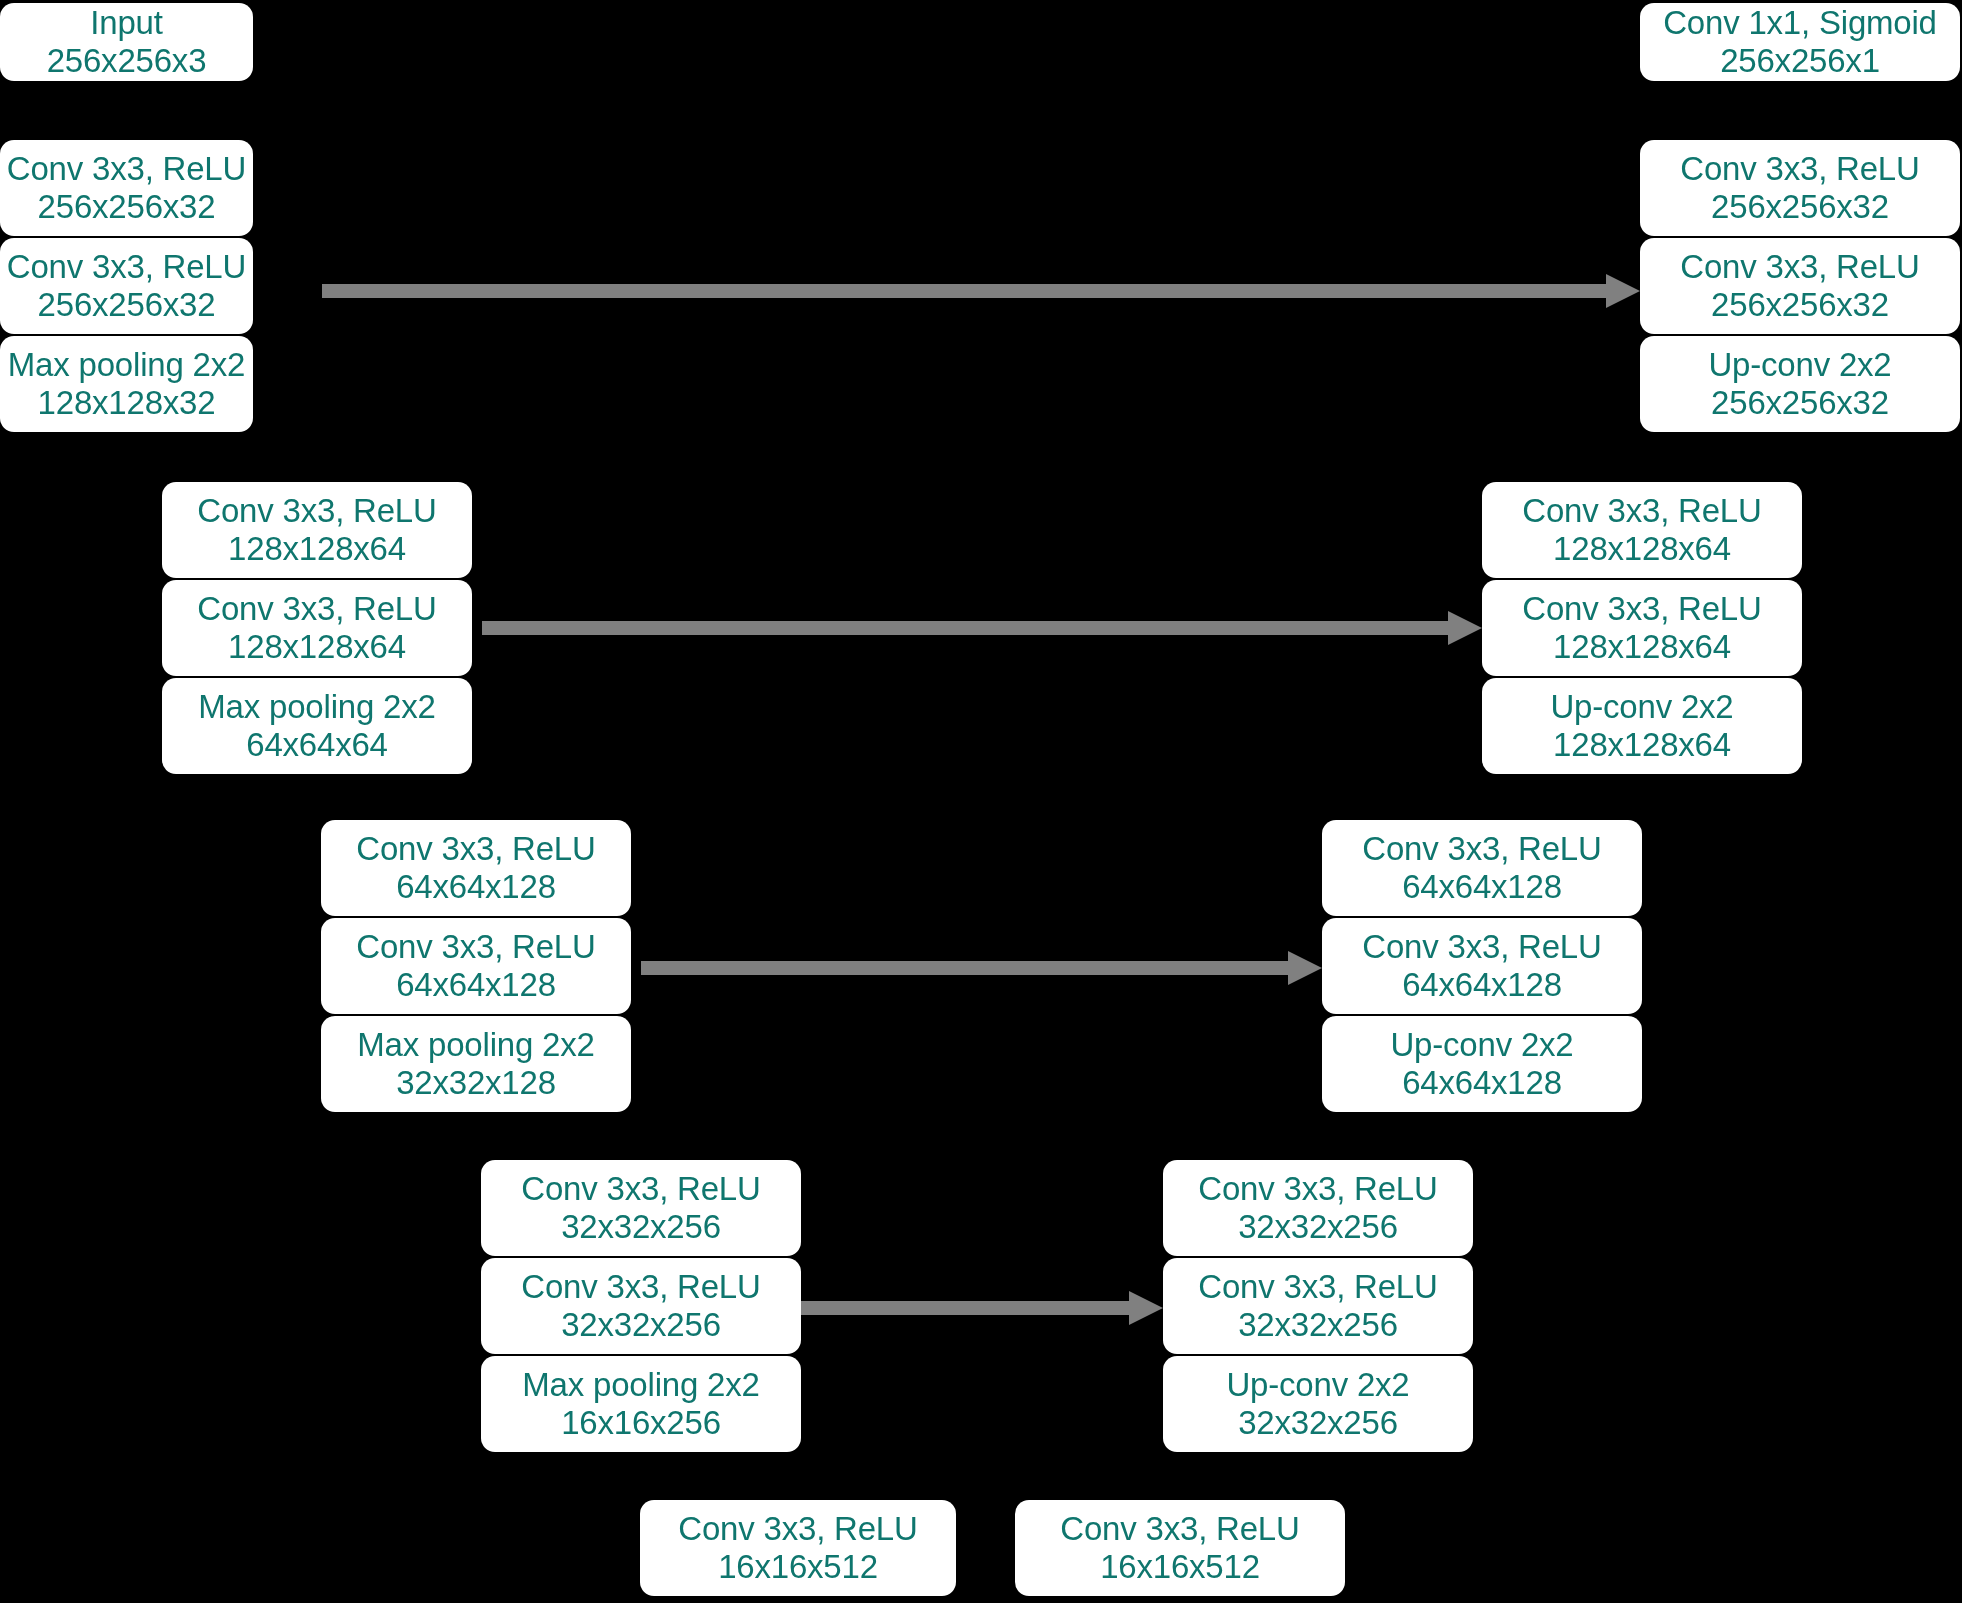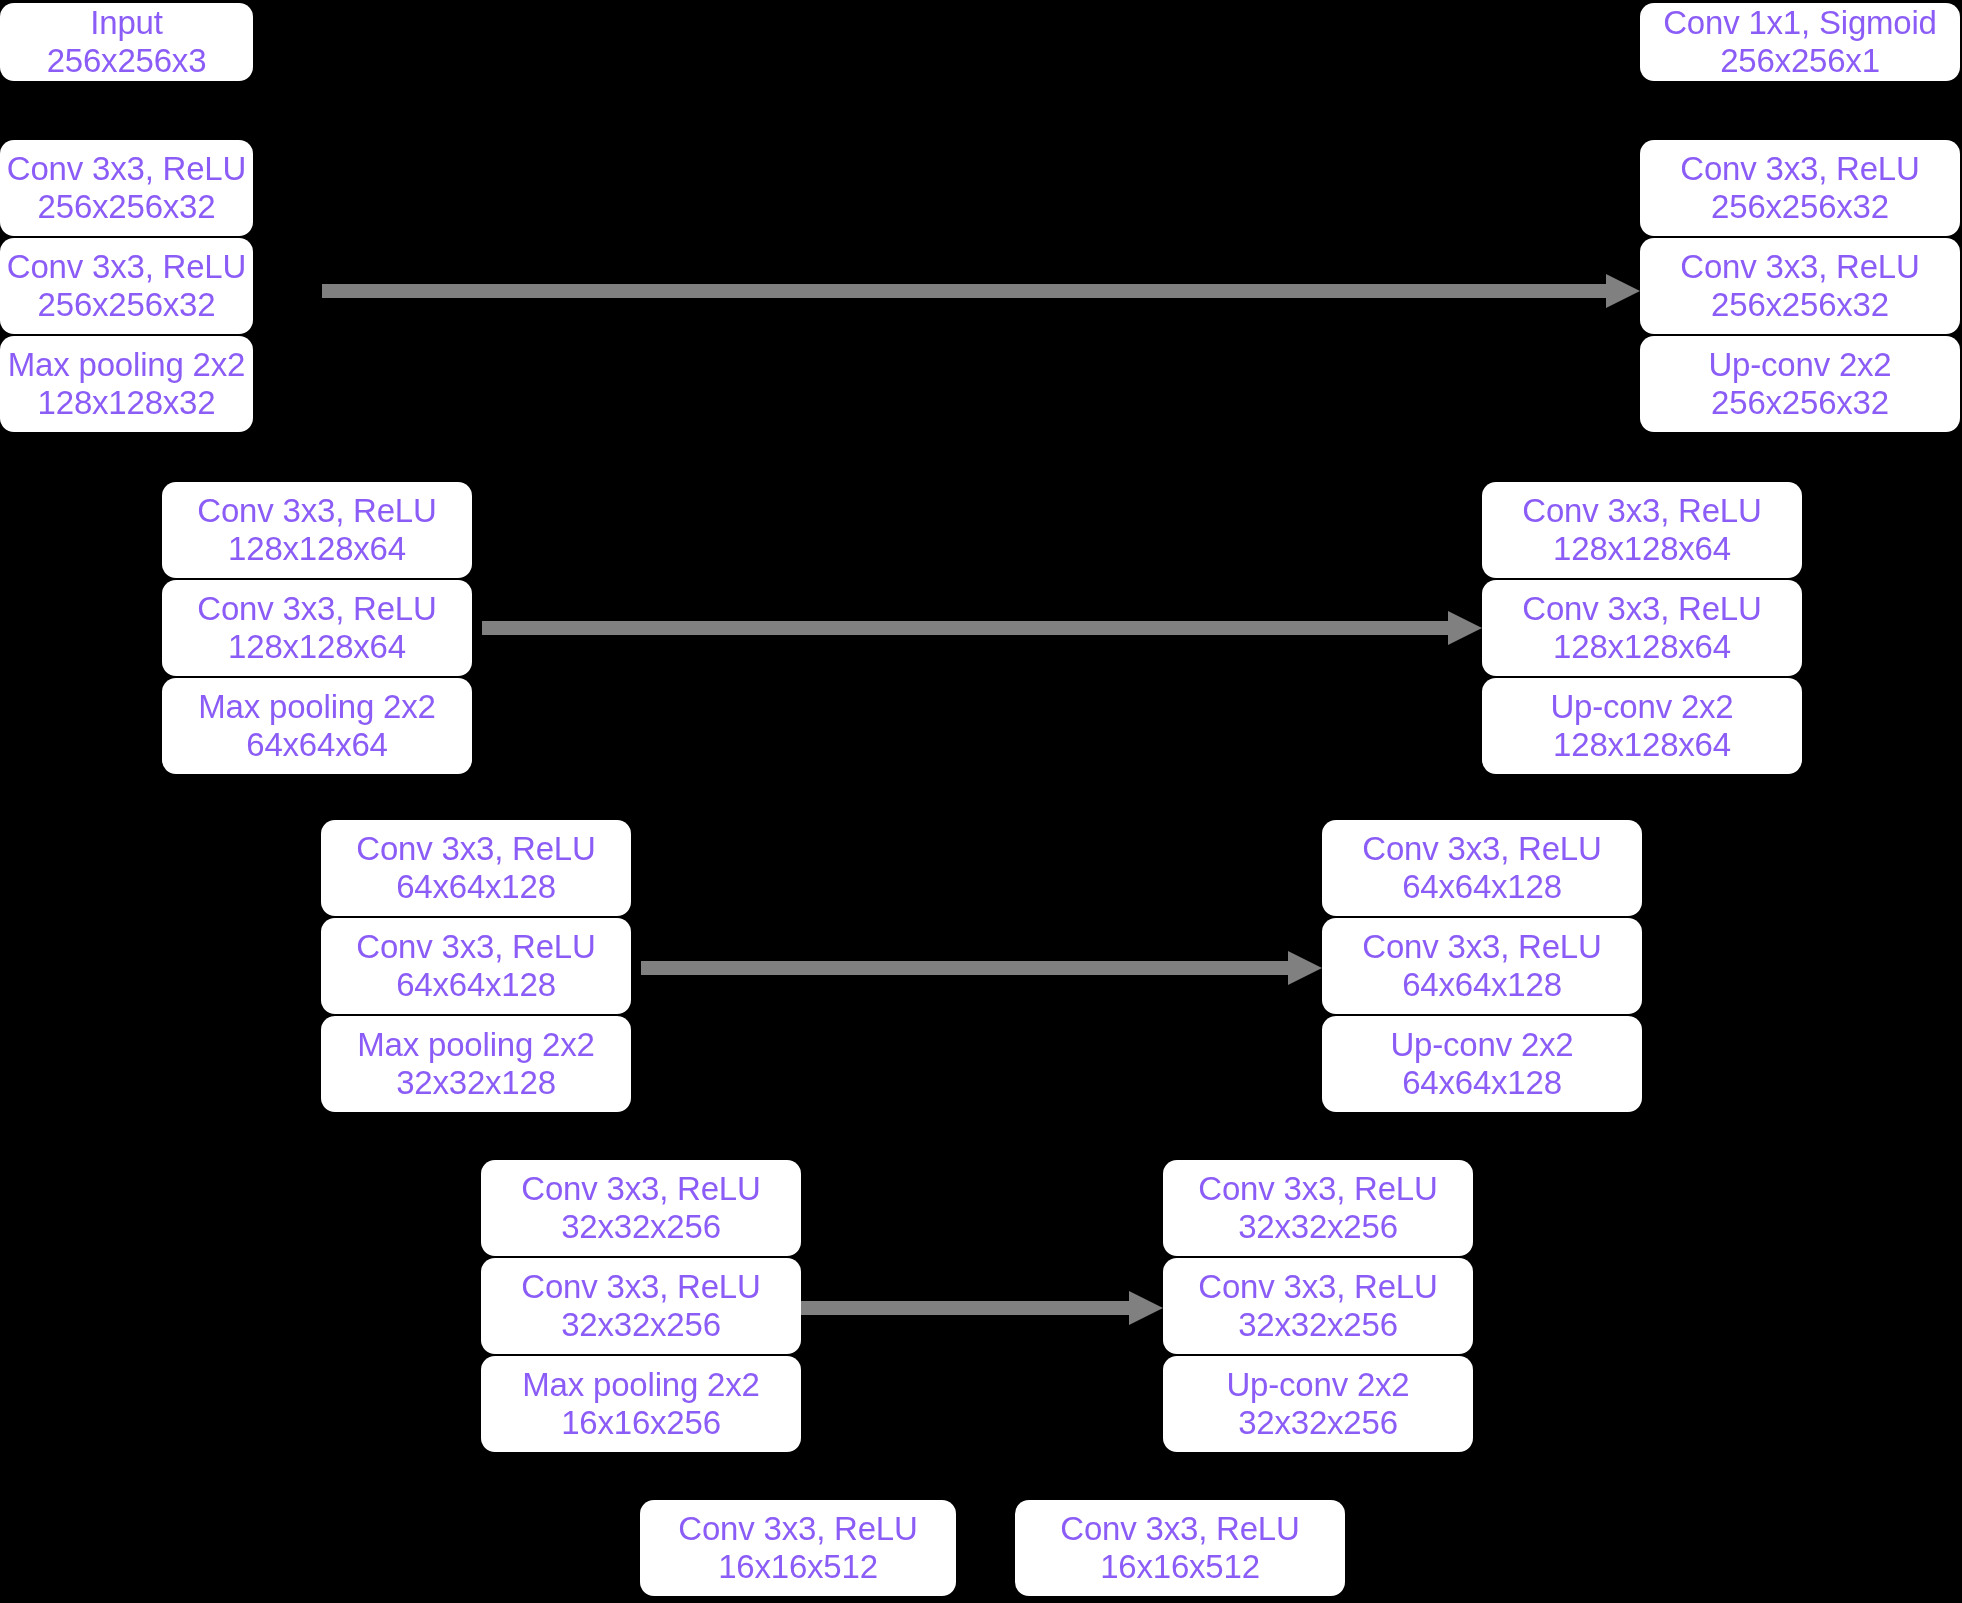--- a/index.html
+++ b/index.html
@@ -12,21 +12,21 @@
     position: relative;
     width: 1962px;
     height: 1603px;
     background: #000000;
     overflow: hidden;
     font-family: "Liberation Sans", "DejaVu Sans", sans-serif;
   }
   .node {
     position: absolute;
     background: #ffffff;
-    color: #8b5cf6;
+    color: #0f766e;
     border-radius: 14px;
     box-sizing: border-box;
     display: flex;
     flex-direction: column;
     align-items: center;
     justify-content: center;
     text-align: center;
     line-height: 1.14;
     font-size: 33px;
     letter-spacing: -0.2px;

